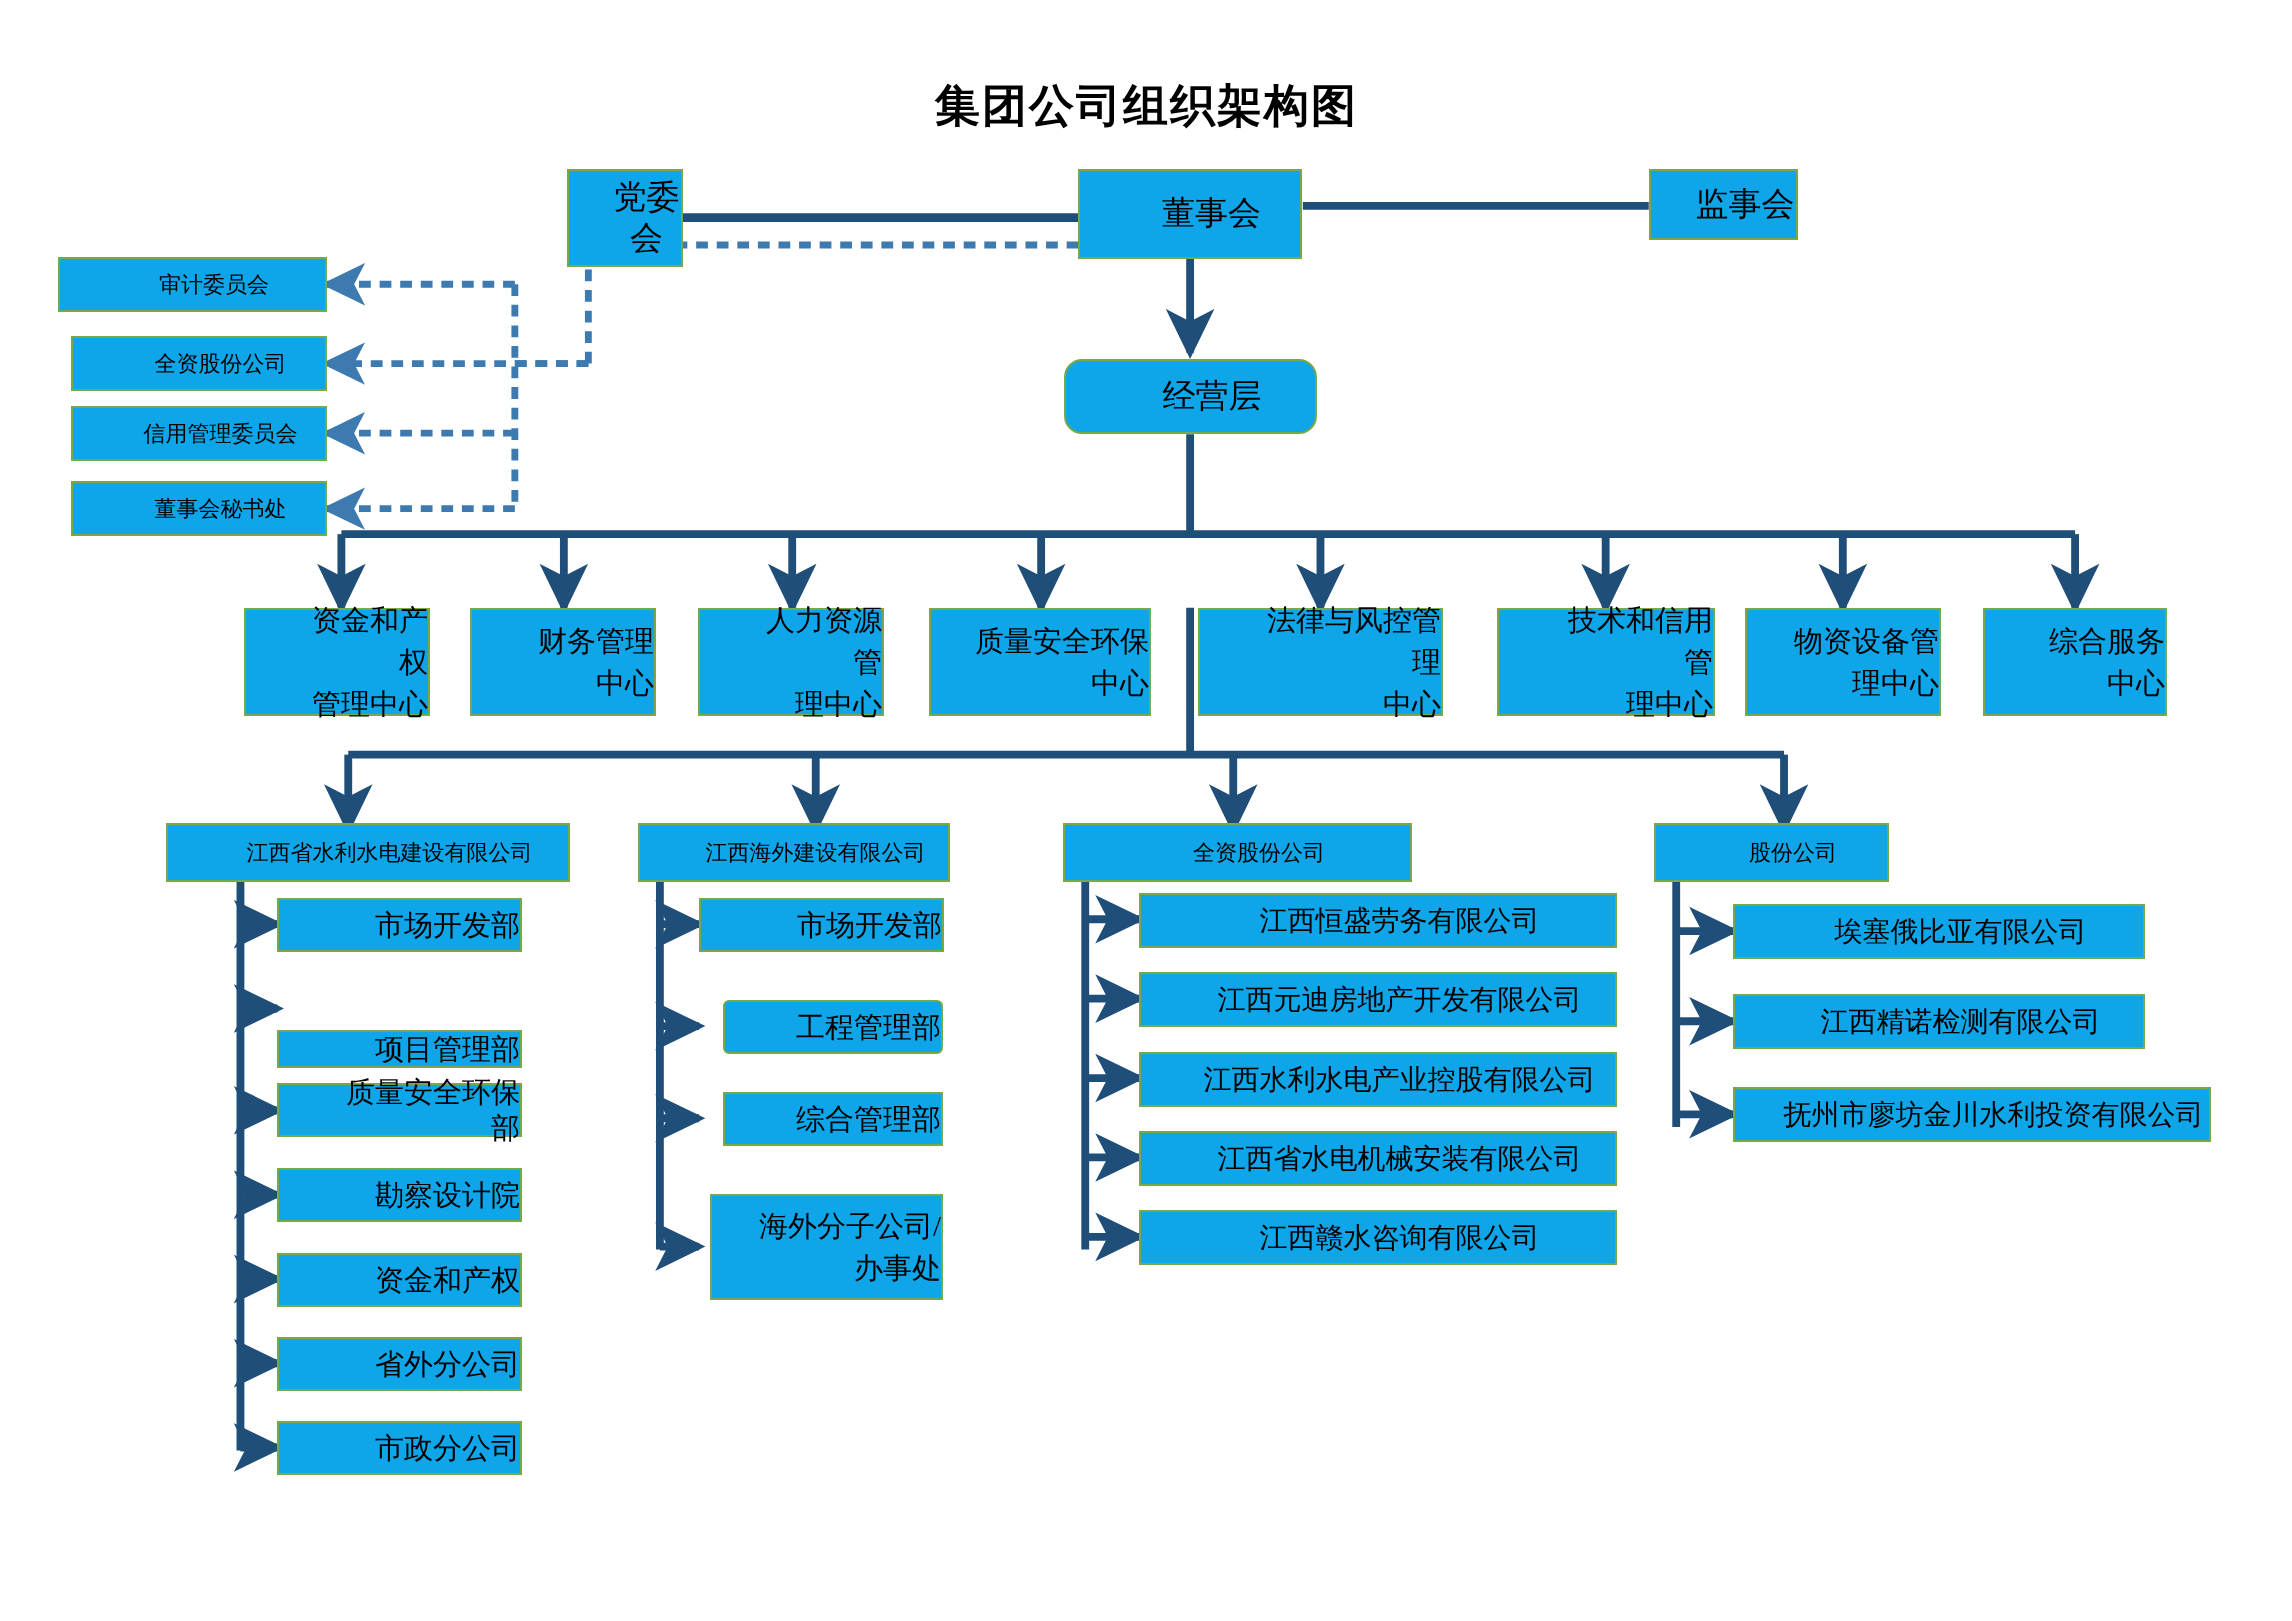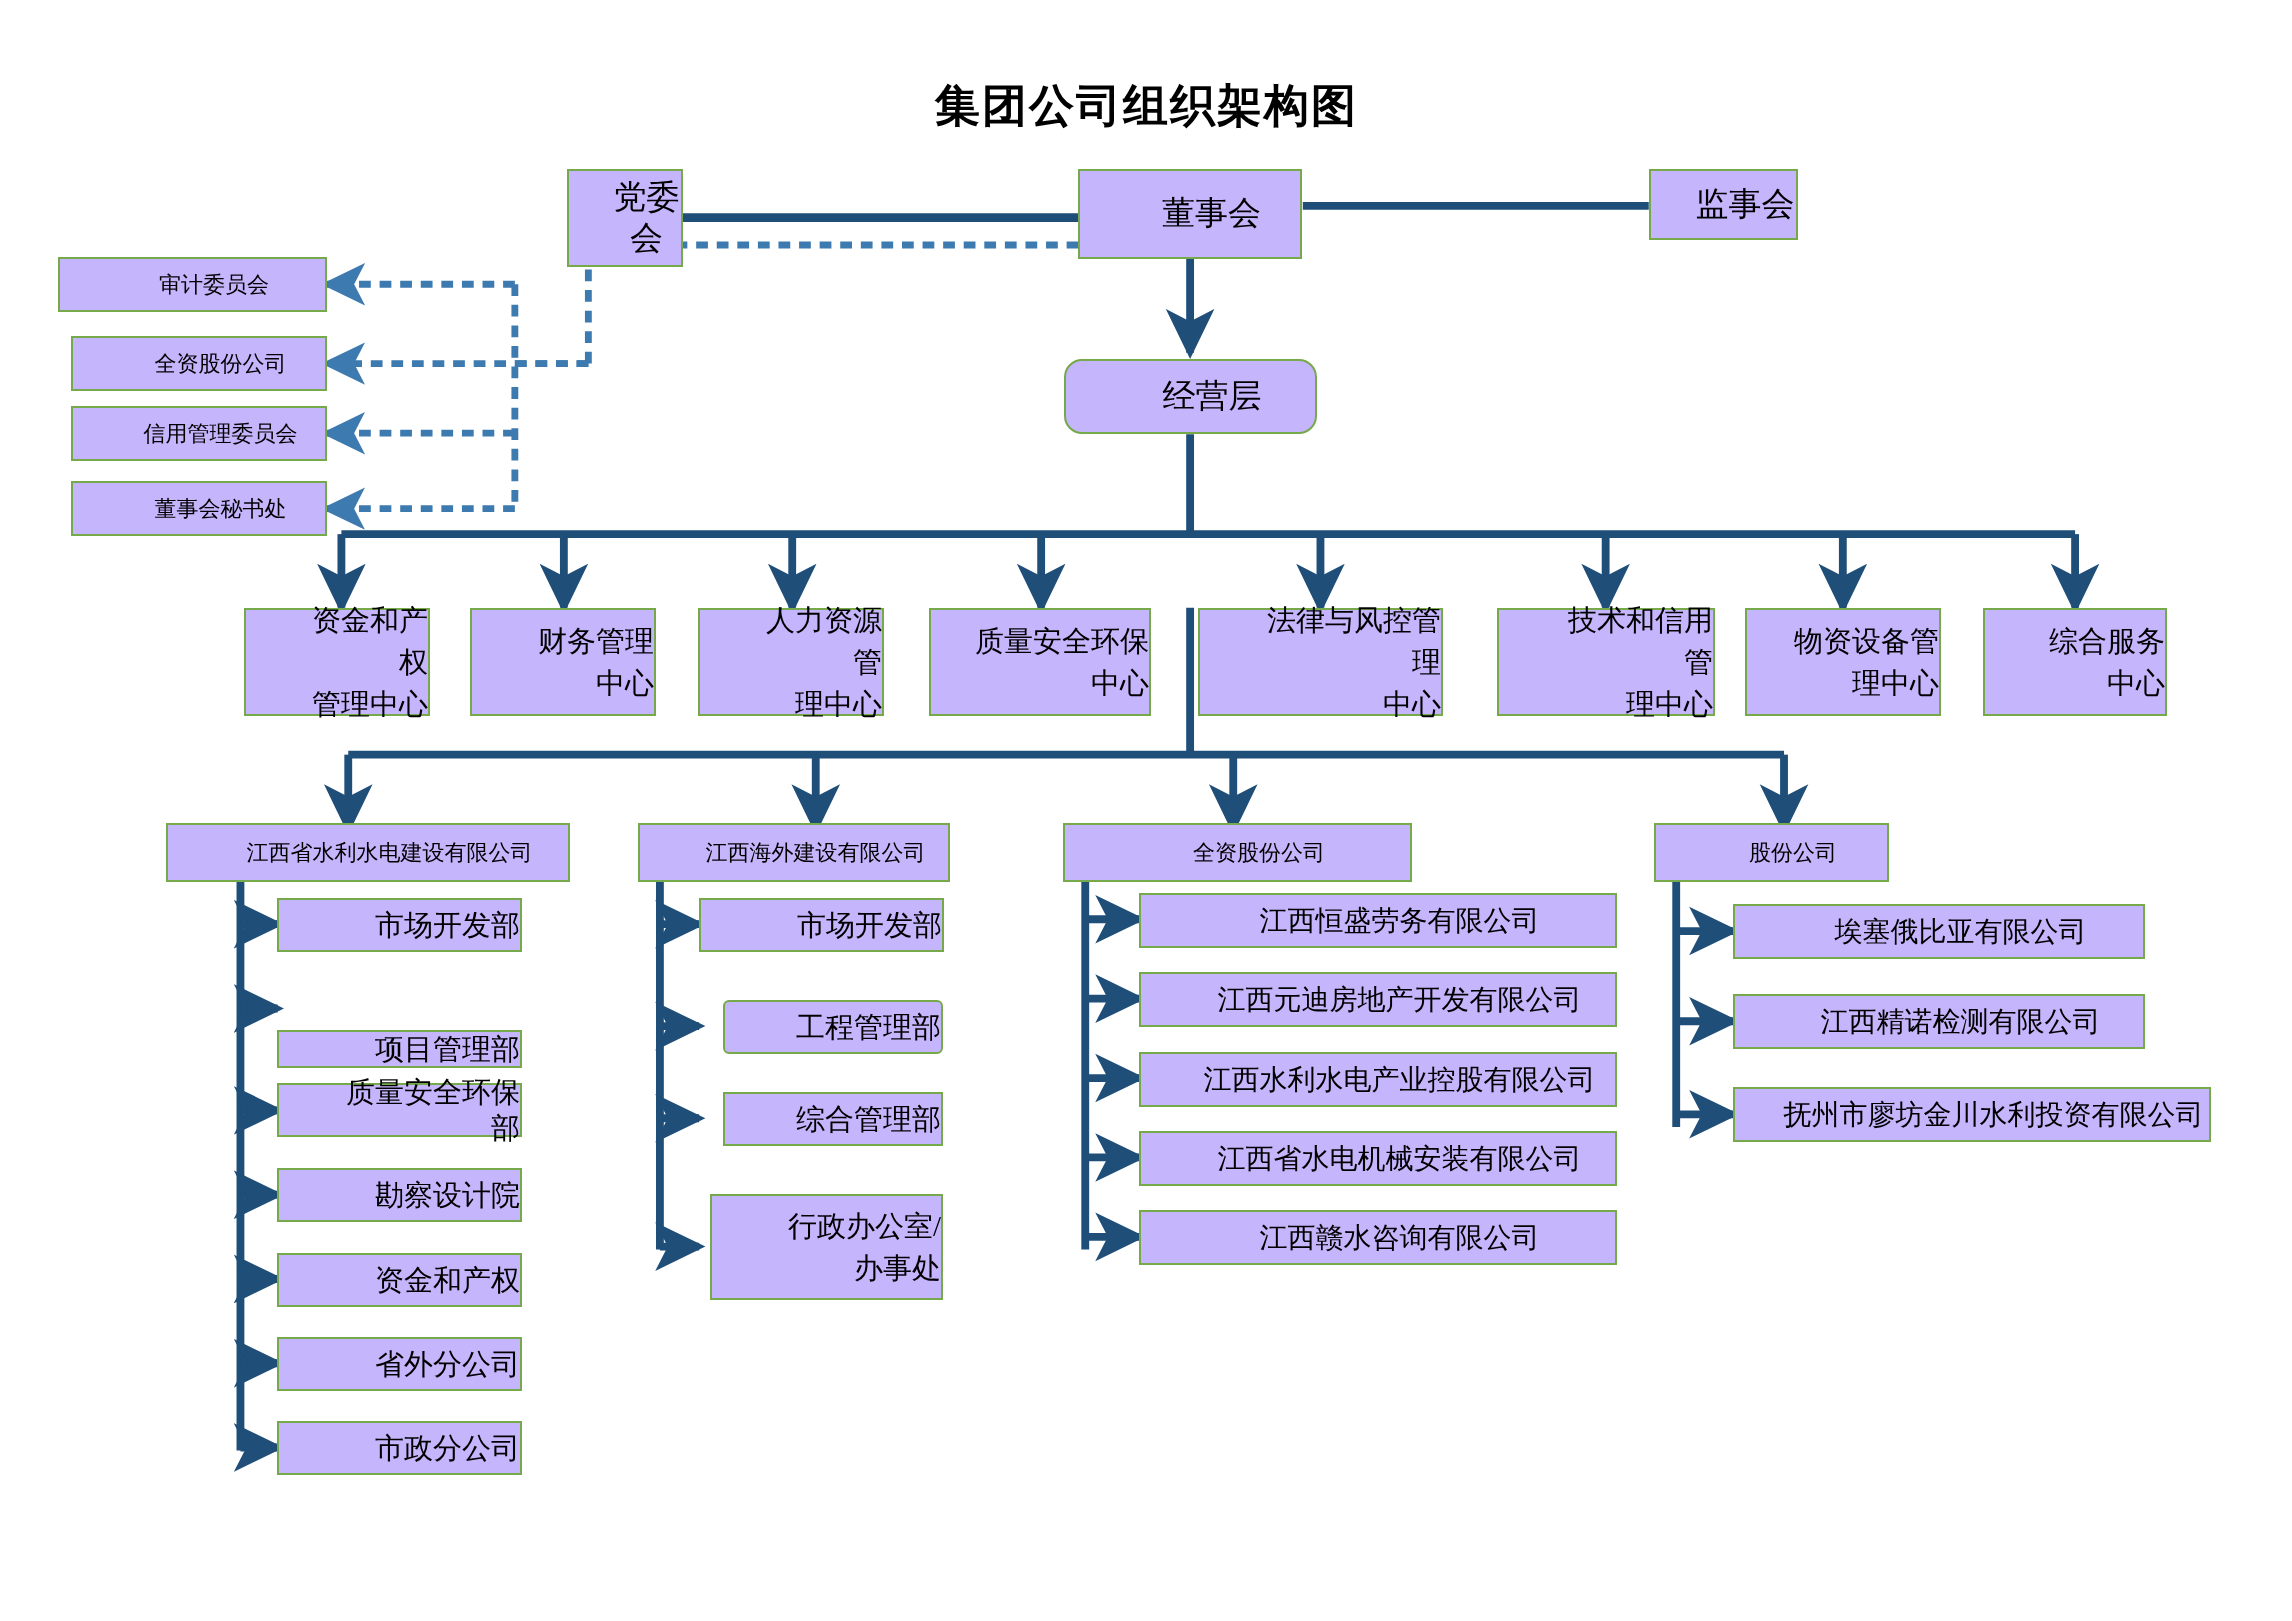--- a/index.html
+++ b/index.html
@@ -4,21 +4,21 @@
 <style>
   html,body{margin:0;padding:0;background:#ffffff;}
   body{
     font-family:"Liberation Serif","DejaVu Serif",serif;
     width:2293px;height:1621px;position:relative;overflow:hidden;
   }
   #chart-root{position:absolute;left:0;top:0;width:2293px;height:1621px;}
   svg#wires{position:absolute;left:0;top:0;width:2293px;height:1621px;pointer-events:none;}
   .node{
     position:absolute;box-sizing:border-box;
-    border:2.9px solid #76a94a;background:#c4b5fd;
+    border:2.9px solid #76a94a;background:#0ea5e9;
     display:flex;align-items:center;justify-content:center;
     text-align:center;line-height:1.25;color:#000000;
     font-family:"Liberation Serif","DejaVu Serif",serif;
     padding-left:43px;
   }
   .node.two-line{line-height:1.45;}
   .t34{font-size:33px;}
   .t31{font-size:22px;justify-content:flex-end;}
   .t30{font-size:29px;text-align:right;}
   .t29{font-size:28px;}
@@ -209,21 +209,21 @@
   <div class="node t30" style="left:699px;top:898px;width:245px;height:54px;">
     <span>市场开发部</span>
   </div>
   <div class="node t30" style="left:723px;top:1000px;width:220px;height:54px;border-radius:6px;">
     <span>工程管理部</span>
   </div>
   <div class="node t30" style="left:723px;top:1092px;width:220px;height:54px;">
     <span>综合管理部</span>
   </div>
   <div class="node two-line t30" style="left:710px;top:1194px;width:233px;height:106px;">
-    <span>行政办公室/
+    <span>海外分子公司/
 办事处</span>
   </div>
 
   <div class="node t29" style="left:1139px;top:893px;width:478px;height:55px;">
     <span>江西恒盛劳务有限公司</span>
   </div>
   <div class="node t29" style="left:1139px;top:972px;width:478px;height:55px;">
     <span>江西元迪房地产开发有限公司</span>
   </div>
   <div class="node t29" style="left:1139px;top:1052px;width:478px;height:55px;">

